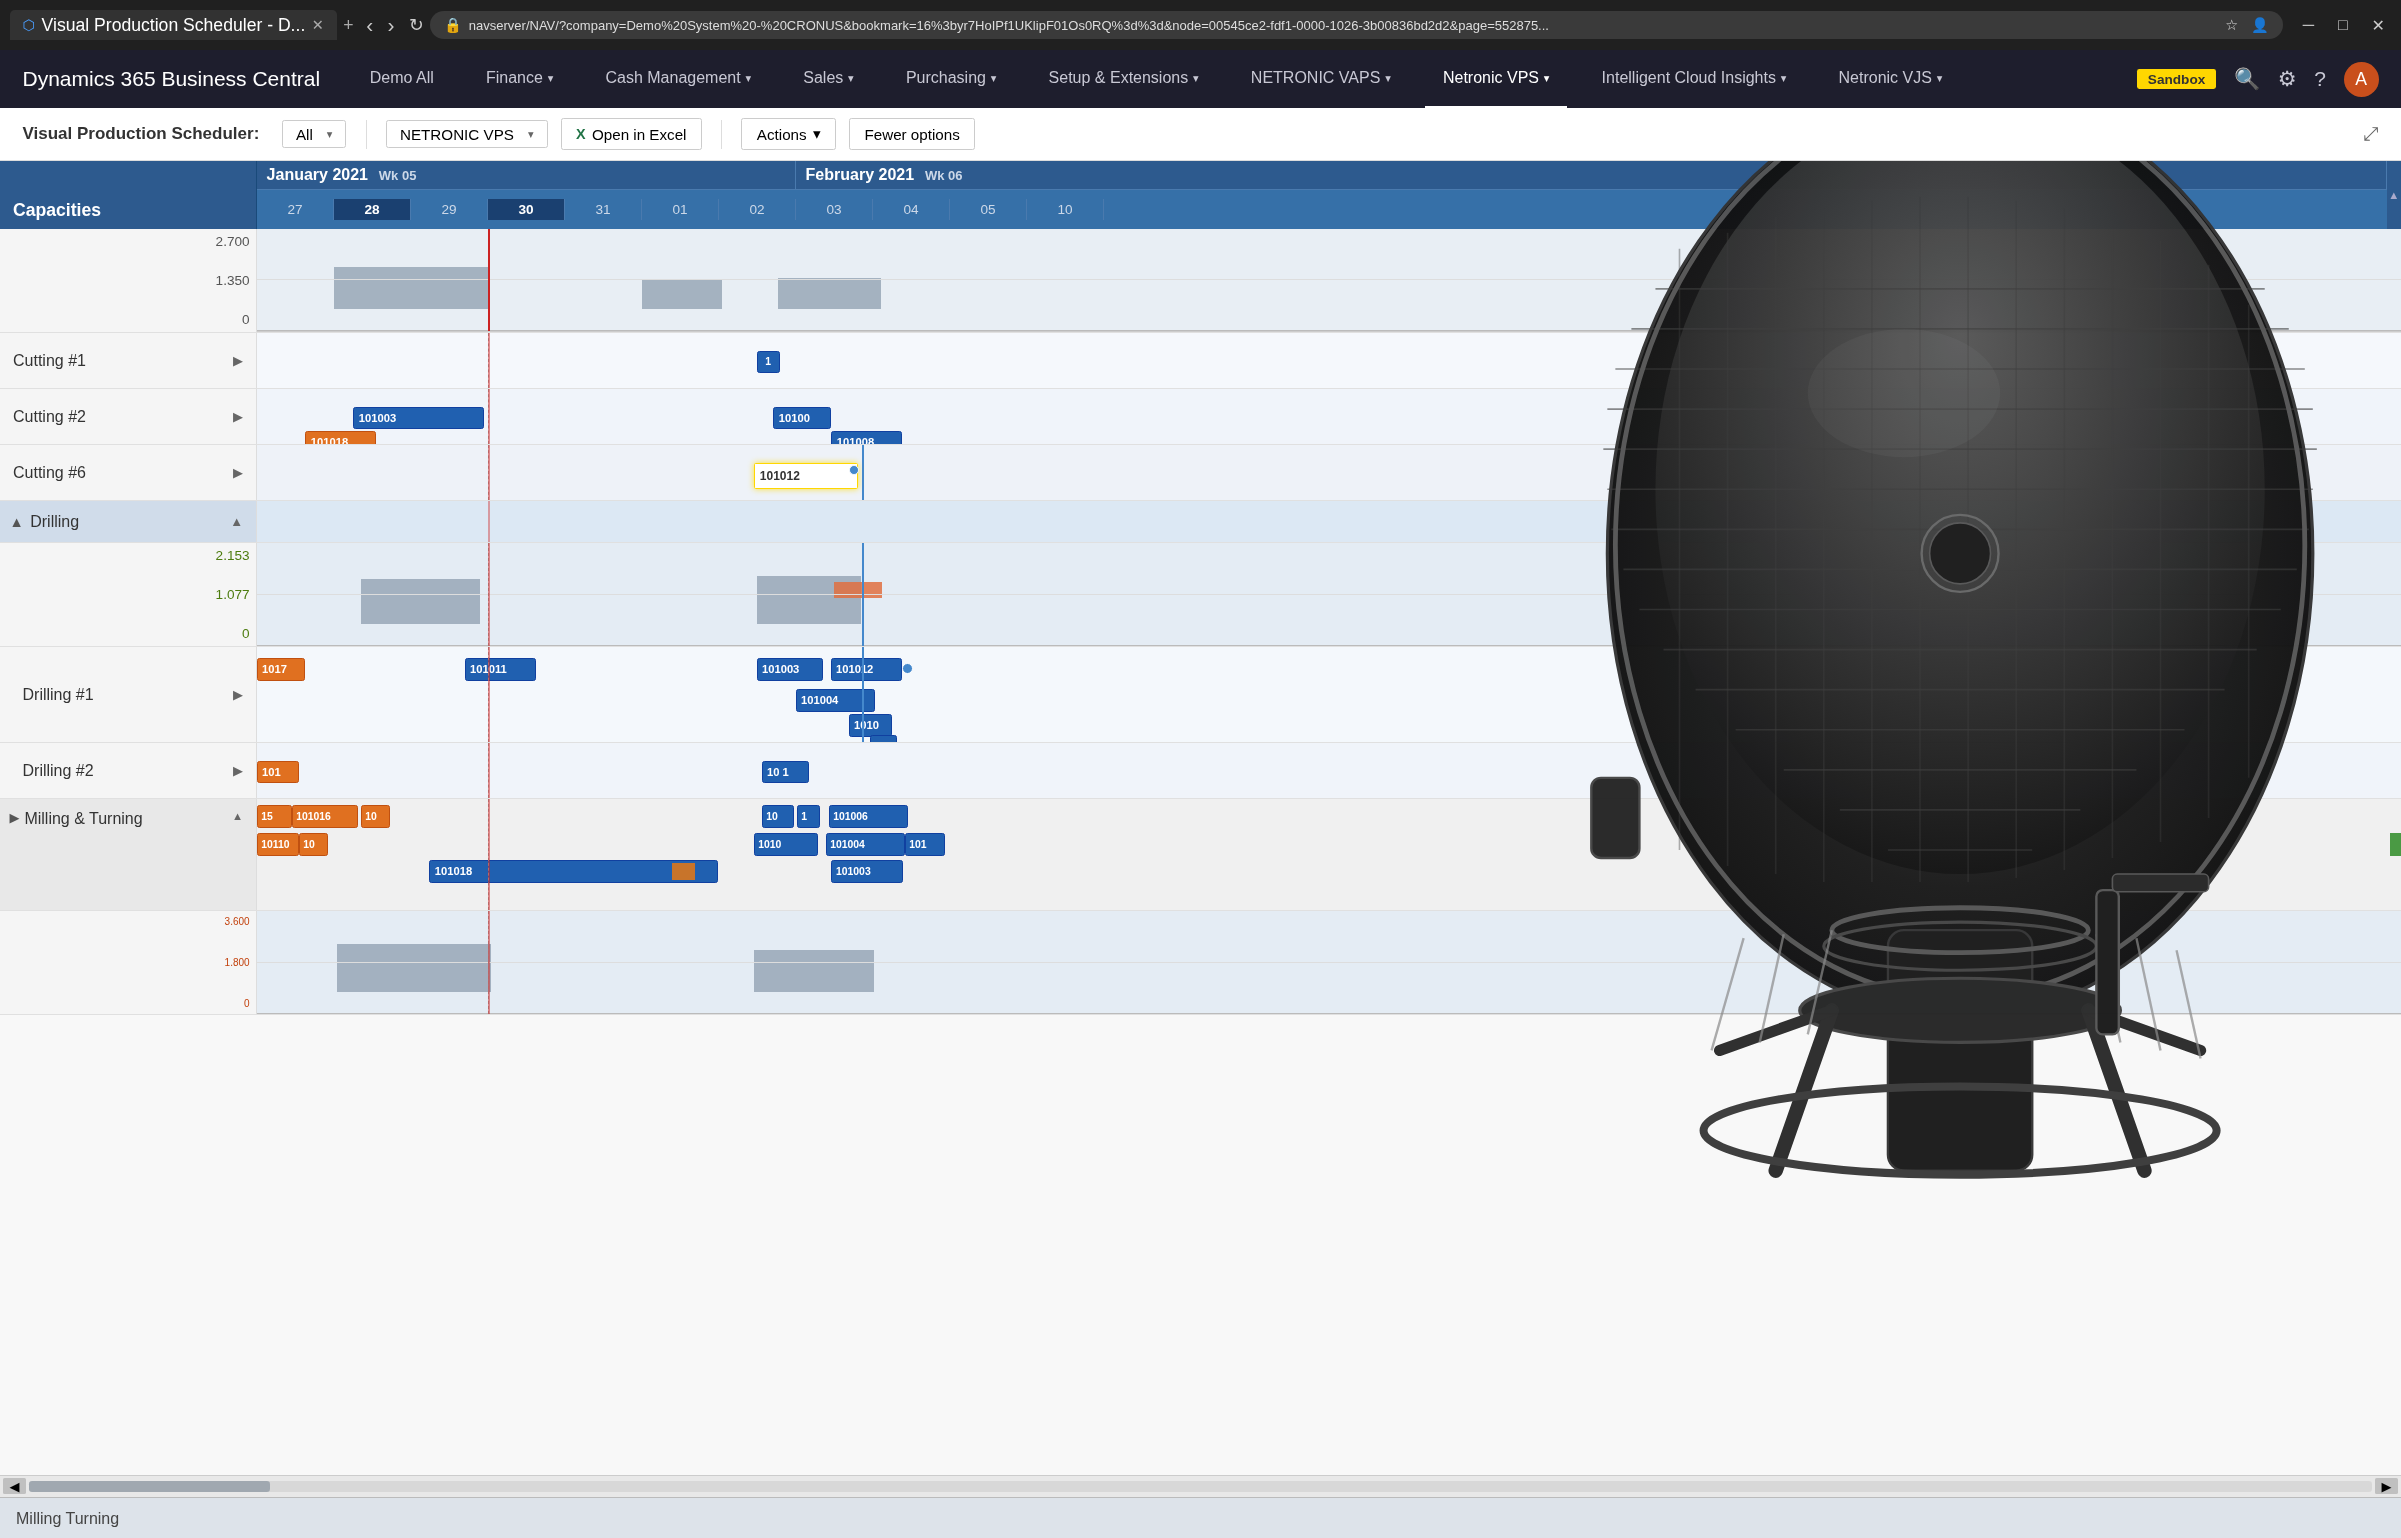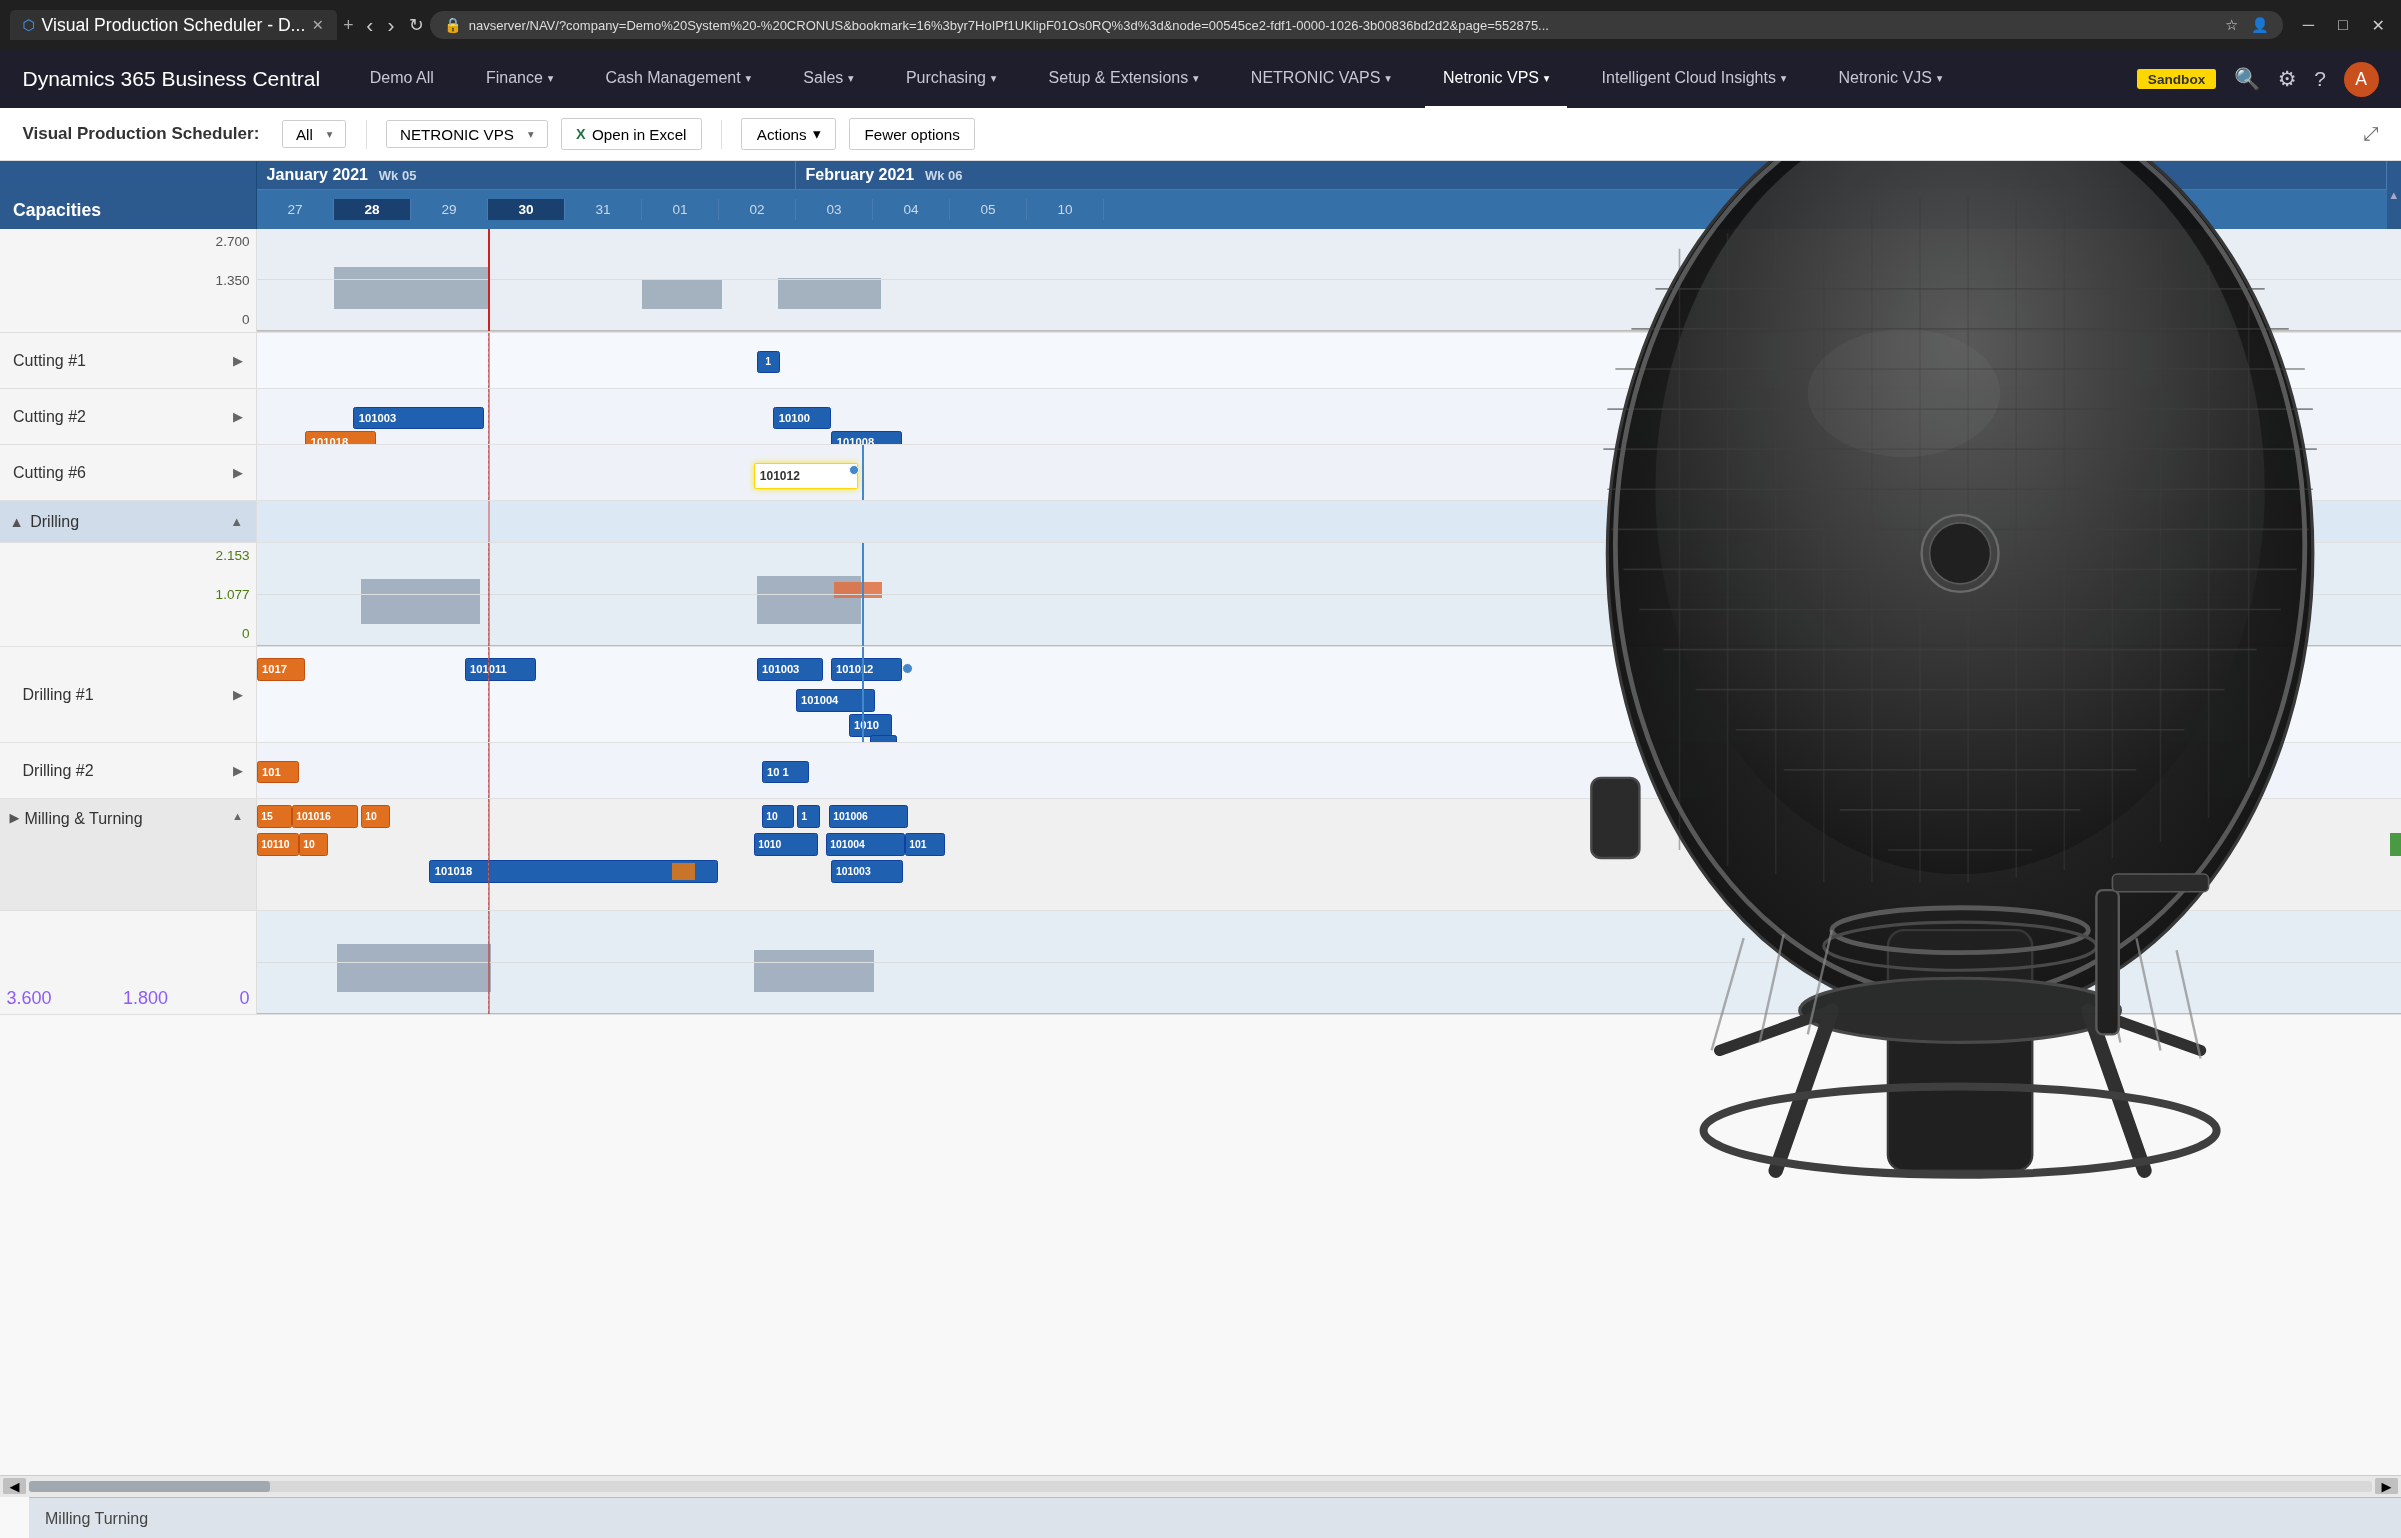--- a/index.html
+++ b/index.html
@@ -457,21 +457,21 @@
               <span>101003</span>
             </div>
 
           <div style="position:absolute; right:0px; top:34px; width:11.2px; height:22.5px; background:#4a9a44;"></div>
           <div class="today-overlay" style="position:absolute; left:231px; top:0; bottom:0; width:1.6px; background:#cc2222; z-index:10; opacity:0.5;"></div>
           <div style="position:absolute; left:231px; top:0; bottom:0; width:0.8px; border-left:1.6px dashed #aaa;"></div>
         </div>
       </div>
 
       <div class="gantt-row capacity-row" style="min-height:104px; background:#f0f4f8;">
-        <div class="row-label" style="flex-direction:row; align-items:flex-end; justify-content:space-between; padding:4.8px 6.4px; font-size:18px; color:#8b5cf6;">
+        <div class="row-label" style="flex-direction:column; align-items:flex-end; justify-content:space-between; padding:4.8px 6.4px; font-size:10px; color:#c2410c;">
           <span>3.600</span>
           <span>1.800</span>
           <span>0</span>
         </div>
         <div class="row-chart" style="background:#e4ecf4; position:relative;">
 
           <div style="position:absolute; bottom:22.5px; left:80px; width:154px; height:48px; background:#8899aa; opacity:0.7;"></div>
           <div style="position:absolute; bottom:22.5px; left:497px; width:120px; height:42px; background:#8899aa; opacity:0.7;"></div>
           <div style="position:absolute; bottom:0; left:0; right:0; height:0.8px; background:#bbb;"></div>
           <div style="position:absolute; bottom:50%; left:0; right:0; height:0.8px; background:#ddd;"></div>
@@ -483,21 +483,21 @@
     </div>
 
     <div class="h-scrollbar">
       <div style="width:22.5px; height:16px; background:#c0c0c0; border-radius:1.6px; cursor:pointer; margin-right:3.2px; display:flex; align-items:center; justify-content:center; font-size:13px;">◀</div>
       <div style="flex:1; background:#d8d8d8; height:11.2px; border-radius:3.2px; position:relative;">
         <div style="position:absolute; left:0; top:0; width:241px; height:11.2px; background:#a0a8b0; border-radius:3.2px;"></div>
       </div>
       <div style="width:22.5px; height:16px; background:#c0c0c0; border-radius:1.6px; cursor:pointer; margin-left:3.2px; display:flex; align-items:center; justify-content:center; font-size:13px;">▶</div>
     </div>
 
-    <div style="height:42px; background:#dde3ea; display:flex; align-items:center; padding:0 16px; border-top:0.8px solid #bbb; font-size:16px; font-weight:500; color:#444;margin-left:29px;">
+    <div style="height:42px; background:#dde3ea; display:flex; align-items:center; padding:0 16px; border-top:0.8px solid #bbb; font-size:16px; font-weight:500; color:#444;">
       <span>Milling Turning</span>
     </div>
 
   </div>
 
   <div style="position:absolute; right:0; top:0; width:962px; height:100%; z-index:50; pointer-events:none; overflow:hidden;">
     <svg width="962" height="1363" viewBox="0 0 1200 1700" style="width:100%; height:100%; opacity:0.97;">
 
       <defs>
         <radialGradient id="micGrad" cx="50%" cy="50%" r="60%">

